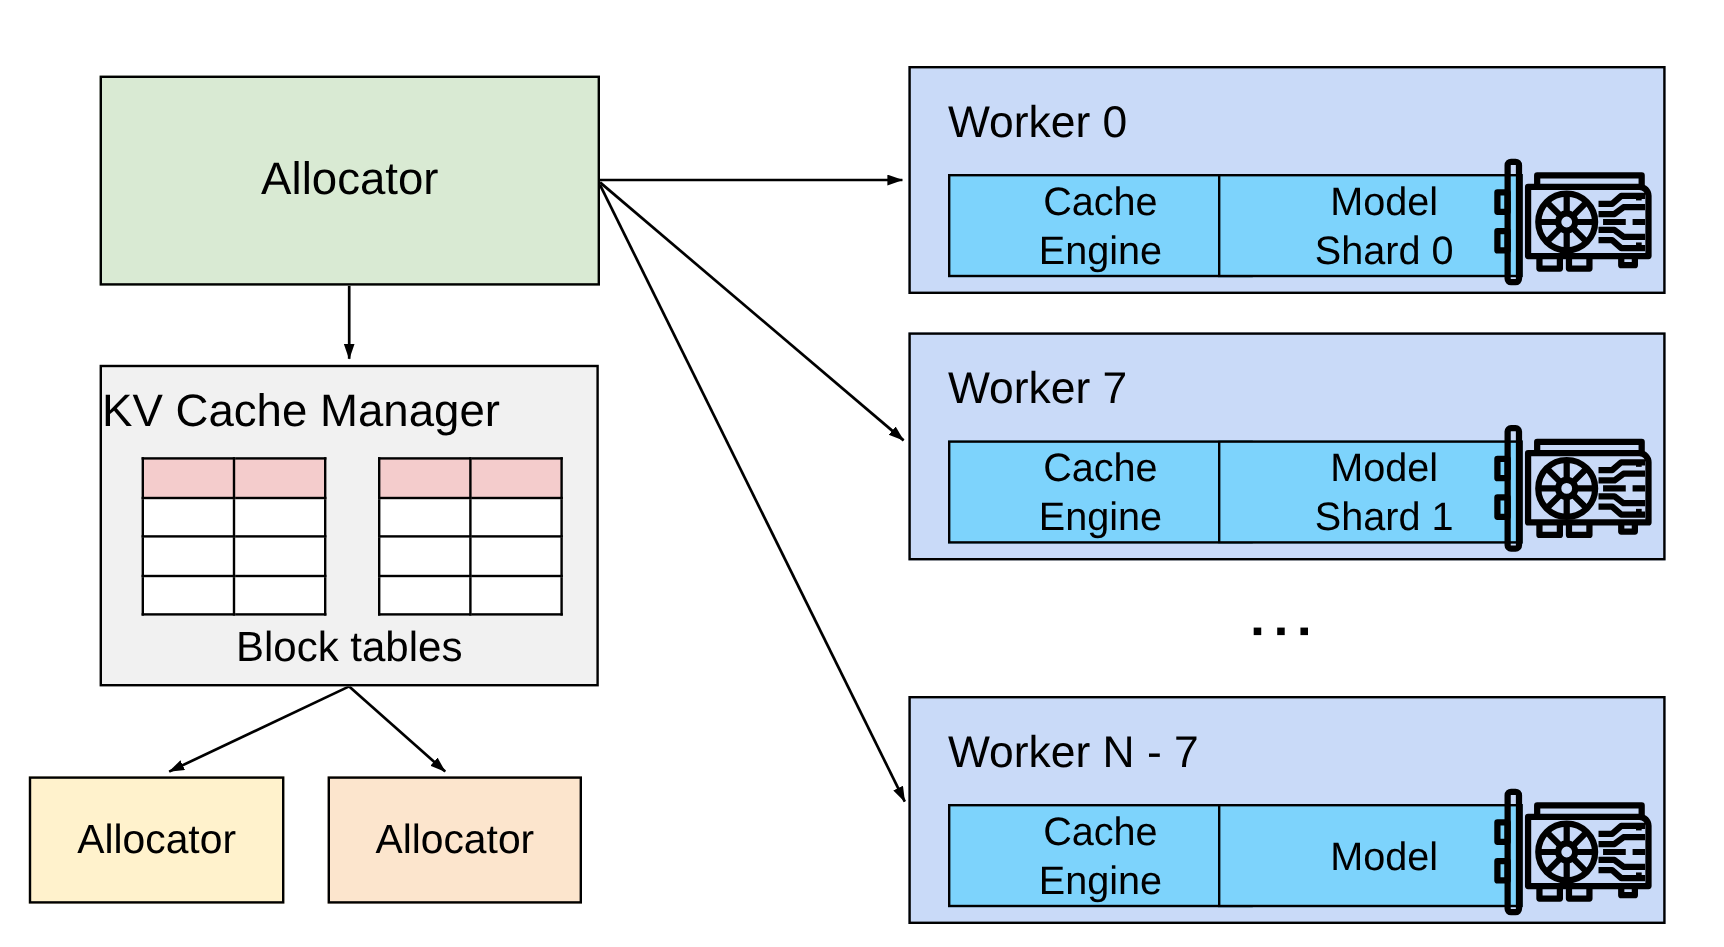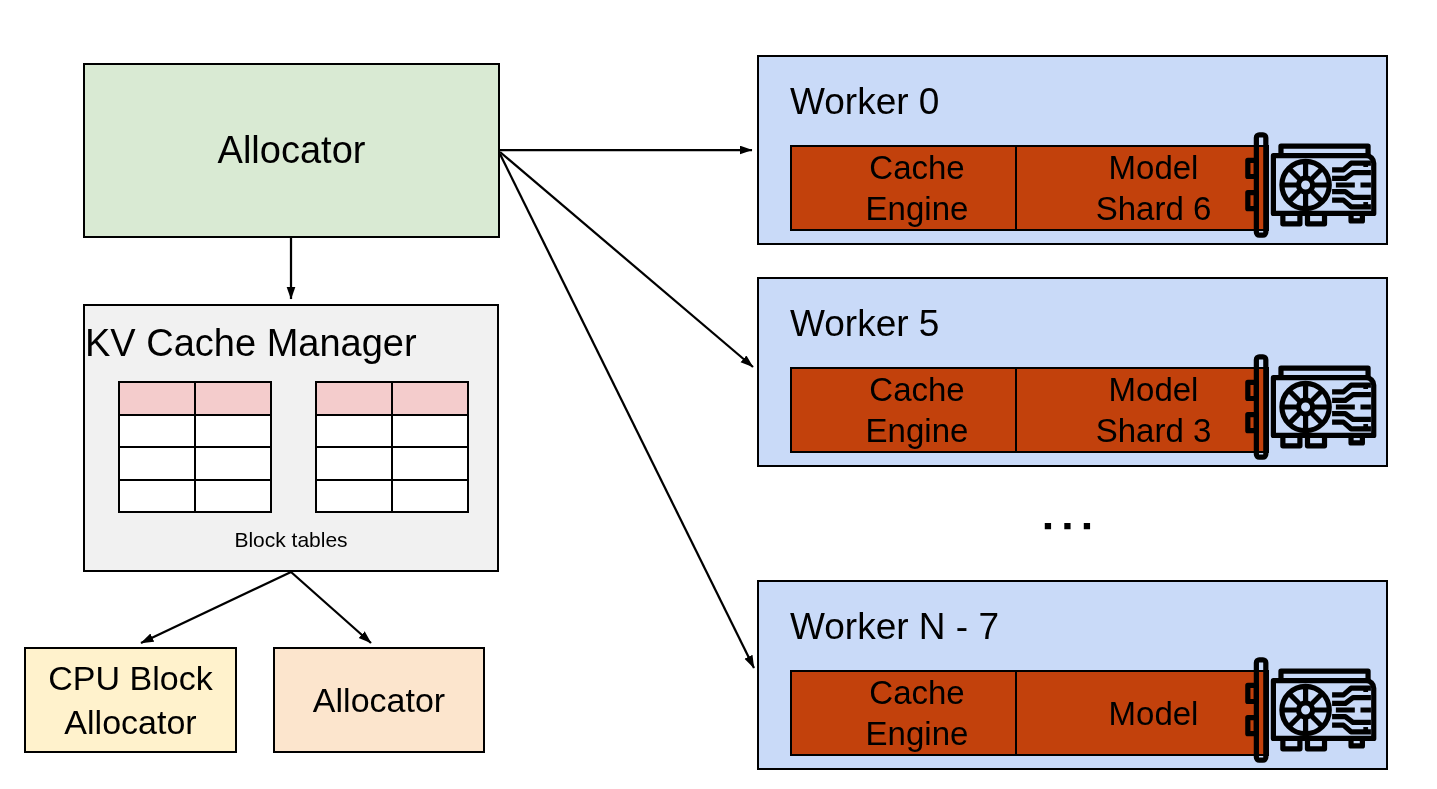--- a/index.html
+++ b/index.html
@@ -12,29 +12,29 @@
 
   .scheduler{left:83px;top:63px;width:417px;height:175px;background:#d9ead3;font-size:38px;}
 
   .kv{left:83px;top:304px;width:416px;height:268px;background:#f1f1f1;}
   .kv-title{position:absolute;left:0;top:16px;width:100%;font-size:38px;line-height:42px;}
   .btable{position:absolute;top:75px;border-collapse:collapse;background:#fff;}
   .btable.t1{left:33px;}
   .btable.t2{left:230px;}
   .btable td{border:2.2px solid #000;width:74px;height:30.5px;padding:0;}
   .btable tr.hdr td{background:#f4cccc;}
-  .kv-caption{position:absolute;left:0;top:214px;width:100%;text-align:center;font-size:21px;line-height:40px;}
+  .kv-caption{position:absolute;left:0;top:214px;width:100%;text-align:center;font-size:35px;line-height:40px;}
 
   .alloc{top:647px;height:106px;font-size:34px;line-height:44px;}
   .alloc.cpu{left:24px;width:213px;background:#fff2cc;}
   .alloc.gpu{left:273px;width:212px;background:#fce5cd;}
 
   .worker{left:757px;width:631px;height:190px;background:#c9daf8;}
   .worker .wtitle{position:absolute;left:31px;top:24px;font-size:37px;line-height:42px;}
-  .wbox{position:absolute;top:88px;width:254px;height:86px;background:#c2410c;border:2.5px solid #000;box-sizing:border-box;font-size:33px;line-height:41px;}
+  .wbox{position:absolute;top:88px;width:254px;height:86px;background:#7dd3fc;border:2.5px solid #000;box-sizing:border-box;font-size:33px;line-height:41px;}
   .wbox.cache{left:31px;}
   .wbox.shard{left:256px;padding-left:23px;}
   .gpu-icon{position:absolute;left:486px;top:74px;width:142px;height:108px;}
   .gpu-icon svg{width:100%;height:100%;}
 
   .dots{position:absolute;left:1044px;top:518px;font-size:13px;letter-spacing:4px;white-space:pre;}
 </style>
 </head>
 <body>
 
@@ -98,21 +98,20 @@
             <td></td>
             <td></td>
           </tr>
     </tbody>
       </table>
     <div class="kv-caption">Block tables</div>
   </div>
 
   <div class="box alloc cpu center">
     <div>
-      <div>CPU Block</div>
       <div>Allocator</div>
     </div>
   </div>
 
   <div class="box alloc gpu center">
     <div>
       <div>Allocator</div>
     </div>
   </div>
 
@@ -120,21 +119,21 @@
     <div class="wtitle">Worker 0</div>
     <div class="wbox cache center">
       <div>
           <div>Cache</div>
           <div>Engine</div>
         </div>
     </div>
     <div class="wbox shard center">
       <div>
           <div>Model</div>
-          <div>Shard 6</div>
+          <div>Shard 0</div>
         </div>
     </div>
     <div class="gpu-icon">
       <svg viewBox="0 0 150 112">
         <g fill="none" stroke="#000" stroke-width="5.5" stroke-linejoin="round">
           <rect x="12" y="3" width="10" height="106" rx="3"></rect>
           <rect x="3" y="30" width="9" height="17"></rect>
           <rect x="3" y="64" width="9" height="17"></rect>
           <path d="M30 25 H128 a8 8 0 0 1 8 8 V86 H30 Z"></path>
           <path d="M38 25 V15 H130 V25"></path>
@@ -150,31 +149,31 @@
           <rect x="125" y="74" width="5" height="5" fill="#000" stroke="none"></rect>
           <path d="M40 86 V97 H58 V86"></path>
           <path d="M66 86 V97 H84 V86"></path>
           <path d="M112 86 V94 H124 V86"></path>
         </g>
       </svg>
     </div>
   </div>
 
   <div class="box worker" style="top:277px;">
-    <div class="wtitle">Worker 5</div>
+    <div class="wtitle">Worker 7</div>
     <div class="wbox cache center">
       <div>
           <div>Cache</div>
           <div>Engine</div>
         </div>
     </div>
     <div class="wbox shard center">
       <div>
           <div>Model</div>
-          <div>Shard 3</div>
+          <div>Shard 1</div>
         </div>
     </div>
     <div class="gpu-icon">
       <svg viewBox="0 0 150 112">
         <g fill="none" stroke="#000" stroke-width="5.5" stroke-linejoin="round">
           <rect x="12" y="3" width="10" height="106" rx="3"></rect>
           <rect x="3" y="30" width="9" height="17"></rect>
           <rect x="3" y="64" width="9" height="17"></rect>
           <path d="M30 25 H128 a8 8 0 0 1 8 8 V86 H30 Z"></path>
           <path d="M38 25 V15 H130 V25"></path>

